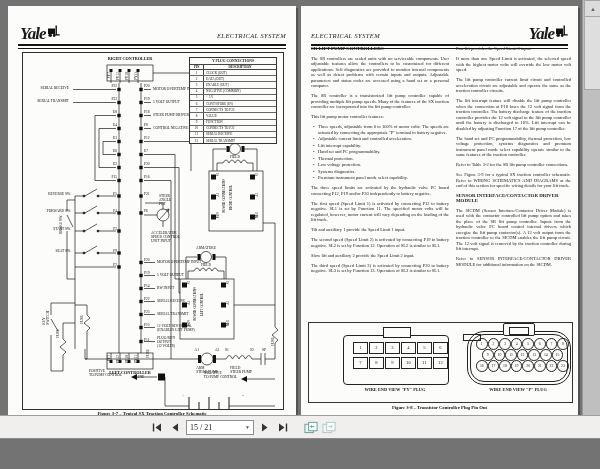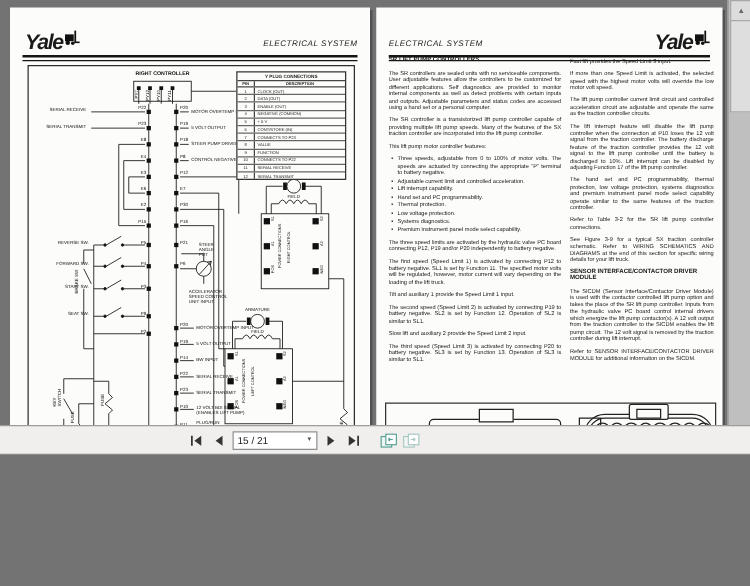--- a/index.html
+++ b/index.html
@@ -1,17 +1,17 @@
 <!DOCTYPE html>
 <html><head>
 <meta charset="utf-8">
 <style>
   html,body{margin:0;padding:0;}
   body{width:600px;height:469px;background:#737373;font-family:"Liberation Sans",sans-serif;overflow:hidden;}
-  .stage{position:relative;width:600px;height:364px;overflow:hidden;}
+  .stage{position:relative;width:600px;height:439px;overflow:hidden;font-family:Liberation Serif, serif;}
   .page{position:absolute;top:6px;height:435px;background:#fcfcfa;box-shadow:2px 2px 0 rgba(0,0,0,.28);color:#1a1a1a;}
   .page-left{left:8px;width:288px;}
   .page-right{left:301px;width:277px;}
   
   .phdr{position:absolute;top:10px;left:10px;right:10px;height:26px;}
   .brand{position:absolute;bottom:1px;display:flex;align-items:flex-end;gap:1px;}
   .brand .word{font-weight:bold;font-style:italic;font-size:17px;letter-spacing:-1px;line-height:15px;}
   .brand-l{left:2px;} .brand-r{right:0;}
   .sys{position:absolute;bottom:3px;font-style:italic;font-size:6.5px;letter-spacing:.4px;color:#222;}
   .sys-r{right:0;} .sys-l{left:0;}

